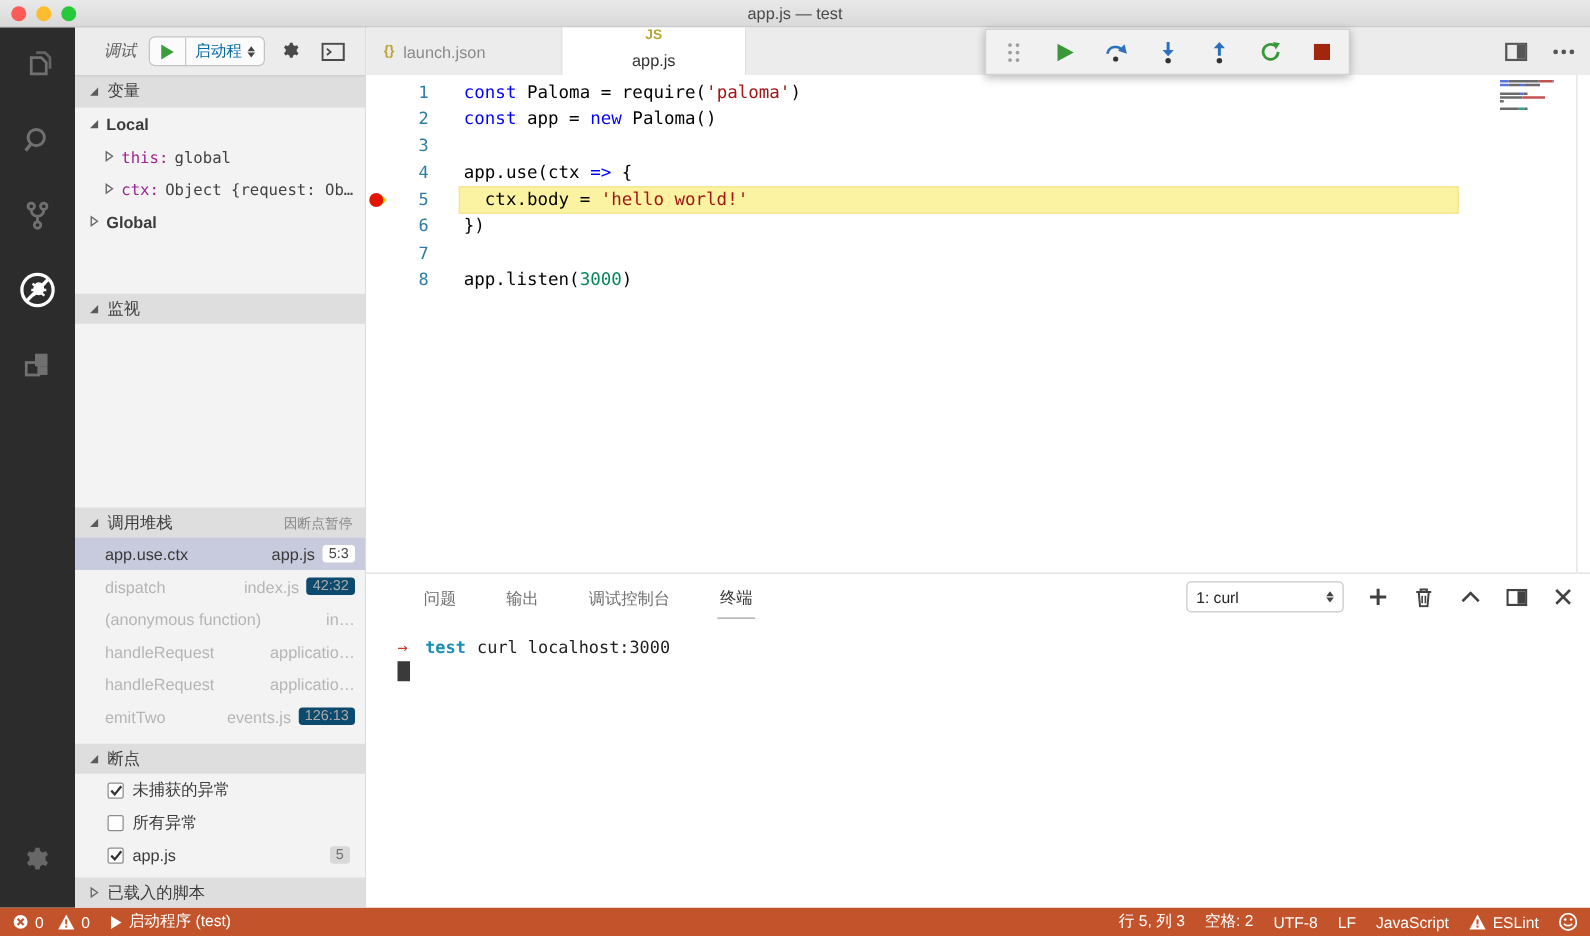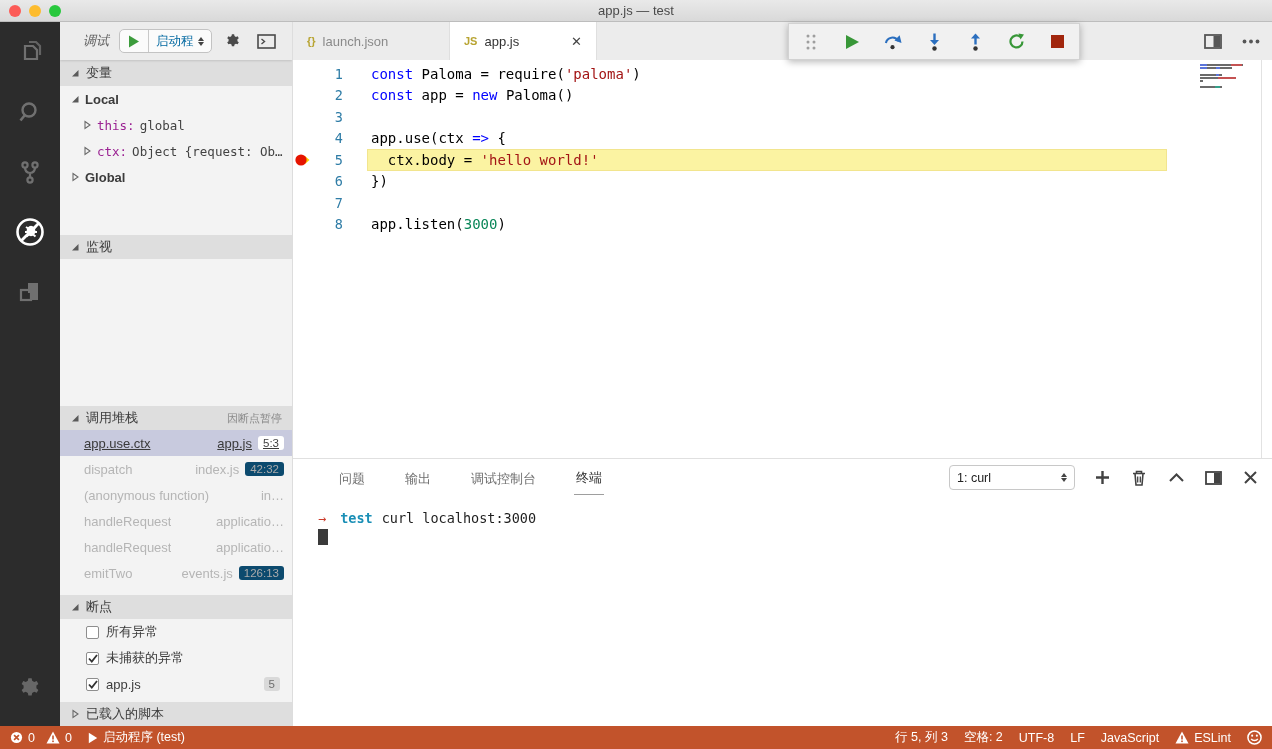--- a/index.html
+++ b/index.html
@@ -43,33 +43,33 @@
   .tree-row { height:26px; display:flex; align-items:center; padding-left:10px; gap:5px; }
   .tree-row.indent { padding-left:22px; }
   .tree-row .bold { font-weight:bold; color:#3b3b3b; }
   .varname { color:#9b2393; font-family:"DejaVu Sans Mono", monospace; font-size:12.5px; }
   .varval { color:#424242; font-family:"DejaVu Sans Mono", monospace; font-size:12.5px; white-space:nowrap; overflow:hidden; }
   .stack-row { height:26px; display:flex; align-items:center; padding:0 8px 0 24px; gap:6px; color:#b5b5b5; cursor:pointer; }
   .stack-row .fn { white-space:nowrap; overflow:hidden; text-overflow:ellipsis; }
   .stack-row .sr-right { margin-left:auto; display:flex; align-items:center; gap:6px; min-width:0; }
   .stack-row .file { white-space:nowrap; overflow:hidden; }
   .badge { font-size:11.5px; padding:1px 5px; border-radius:3px; background:#0c4a6e; color:#ababab; }
-  .stack-row.selected { background:#c8cade; color:#3a3a3a;text-decoration:underline; }
+  .stack-row.selected { background:#c8cade; color:#3a3a3a; }
   .stack-row.selected .badge { background:#fff; color:#444; }
   .cb-row { height:26px; display:flex; align-items:center; padding:0 12px 0 26px; gap:7px; }
   .cbox { width:13px; height:13px; border:1px solid #8e8e8e; border-radius:2px; background:#fff; display:flex; align-items:center; justify-content:center; flex:none; cursor:pointer; }
   .cb-row .badge.count { margin-left:auto; background:#d9d9d9; color:#6e6e6e; }
   .twistie { width:10px; height:10px; flex:none; }
 
   
   .editor-col { flex:1; display:flex; flex-direction:column; position:relative; min-width:0; }
   .tabbar { height:38px; background:#ececec; display:flex; flex:none; position:relative; }
   .tab { display:flex; align-items:center; gap:7px; padding:0 14px; width:157px; cursor:pointer; border-right:1px solid #dfdfdf; color:#8a8a8a; }
   .tab .ticon { font-weight:bold; font-size:11px; color:#b8a432; }
-  .tab.active { background:#fff; color:#333; width:147px; }
+  .tab.active { background:#fff; color:#333; width:147px;flex-direction:column; }
   .tab .close { margin-left:auto; color:#444; font-size:13px; cursor:pointer; }
   .editor-actions { position:absolute; right:12px; top:0; height:38px; display:flex; align-items:center; gap:20px; }
   .ea-btn { cursor:pointer; display:flex; align-items:center; }
 
   
   .dbg-toolbar { position:absolute; left:495px; top:1px; height:37px; background:#f1f1f1; border:1px solid #d2d2d2;
     box-shadow:0 2px 7px rgba(0,0,0,.28); display:flex; align-items:center; padding:0 13px; gap:23px; z-index:20; }
   .dbg-btn { cursor:pointer; display:flex; align-items:center; justify-content:center; width:18px; height:22px; }
 
   
@@ -289,30 +289,30 @@
           </span>
         </div>
         <div style="height: 9px;"></div>
         <div class="sec-header">
           <svg class="twistie" viewBox="0 0 10 10">
             <polygon points="2,8.5 8.5,8.5 8.5,2" fill="#5a5a5a"></polygon>
           </svg>
           <span>断点</span>
         </div>
         <div class="cb-row">
-          <span class="cbox"></span>
-          <span>所有异常</span>
-        </div>
-        <div class="cb-row">
           <span class="cbox">
             <svg width="10" height="9" viewBox="0 0 10 9">
               <path d="M1 4.5 L3.8 7.5 L9 1" fill="none" stroke="#333" stroke-width="1.8"></path>
             </svg>
           </span>
           <span>未捕获的异常</span>
+        </div>
+        <div class="cb-row">
+          <span class="cbox"></span>
+          <span>所有异常</span>
         </div>
         <div class="cb-row">
           <span class="cbox">
             <svg width="10" height="9" viewBox="0 0 10 9">
               <path d="M1 4.5 L3.8 7.5 L9 1" fill="none" stroke="#333" stroke-width="1.8"></path>
             </svg>
           </span>
           <span>app.js</span>
           <span class="badge count">5</span>
         </div>

